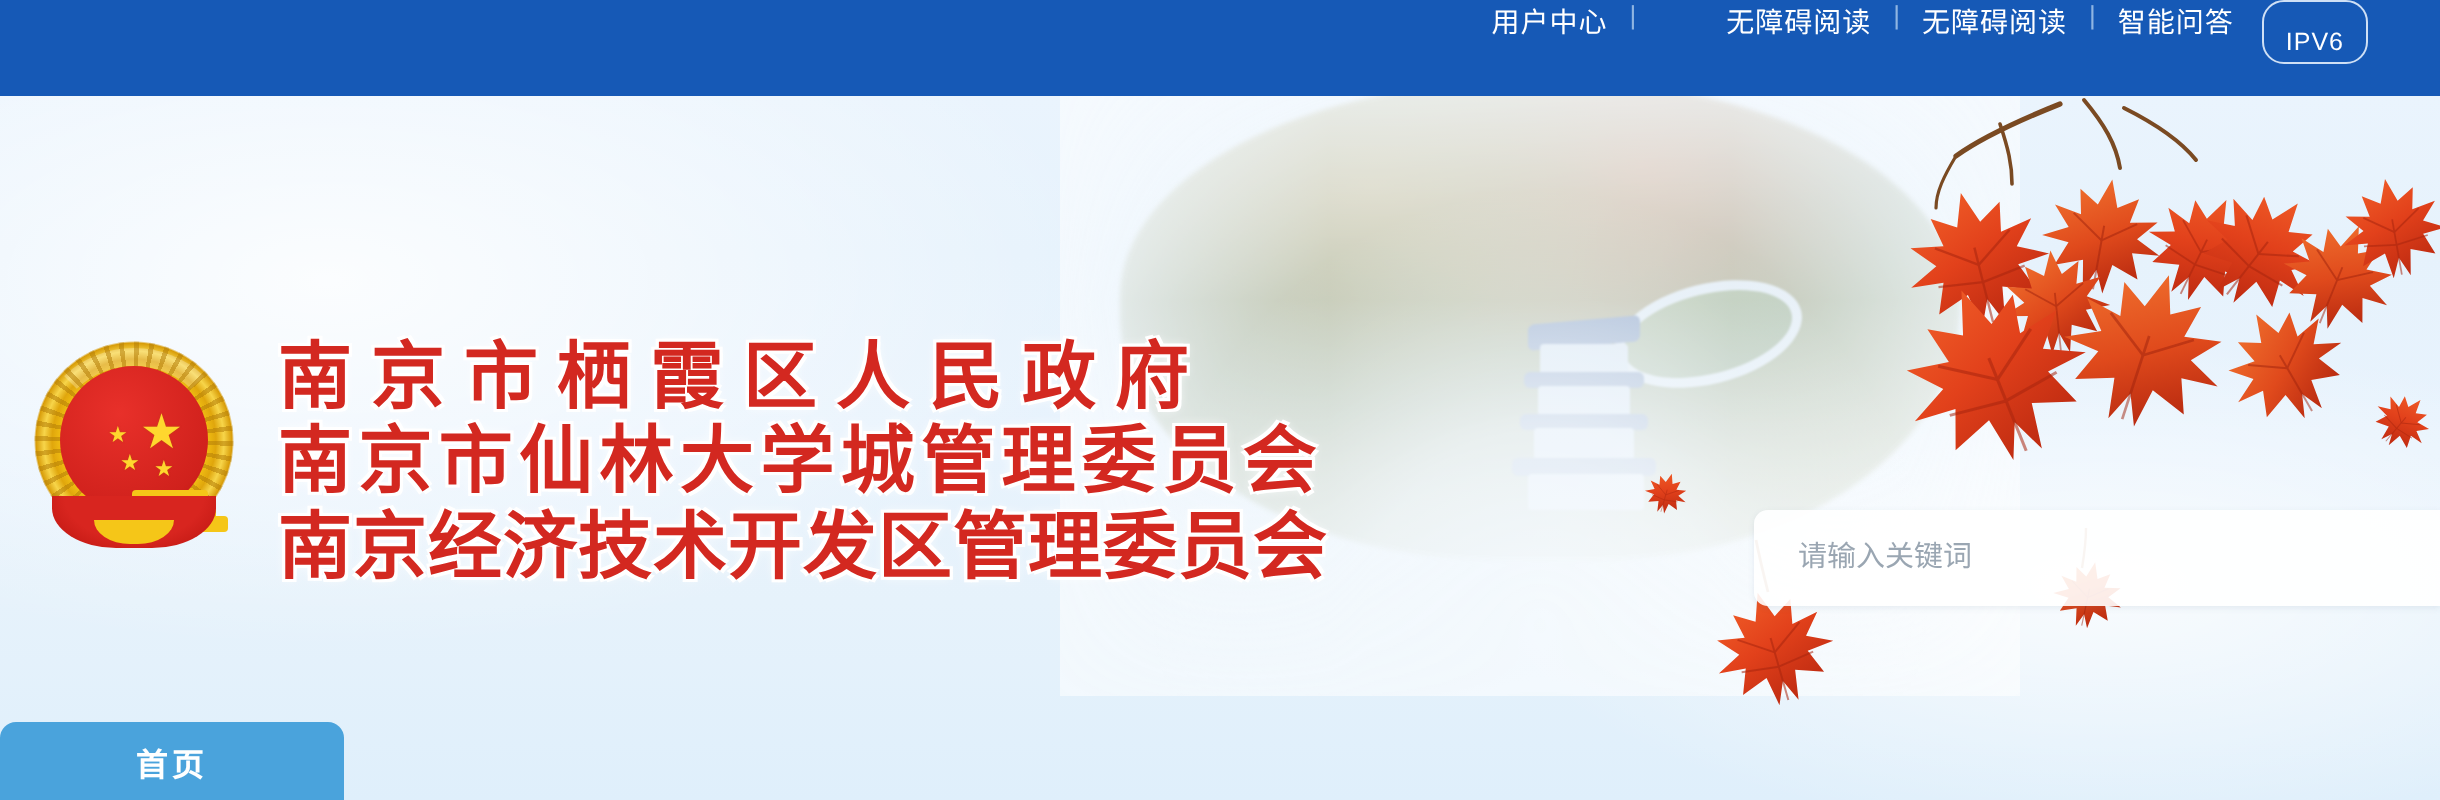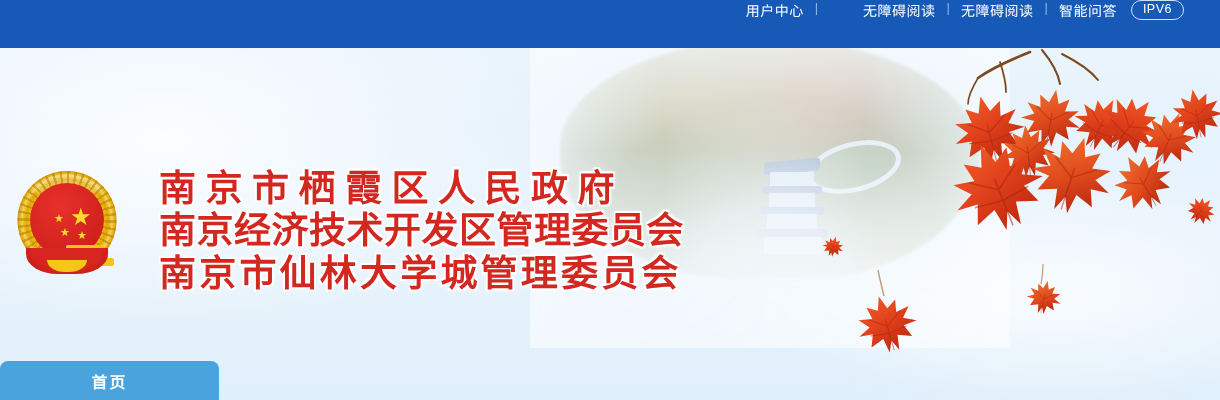--- a/index.html
+++ b/index.html
@@ -77,21 +77,21 @@
   }
   .tnav-gap {
     width: 34px;
   }
   .ipv6-badge {
     margin-left: 14px;
     border: 1px solid #cfe0f5;
     border-radius: 11px;
     color: #ffffff;
     font-size: 12.5px;
-    padding: 2px 11px 3px 11px;
+    padding: 14px 11px 3px 11px;
     line-height: 1;
     white-space: nowrap;
     letter-spacing: .5px;
   }
 
   
   .banner {
     position: absolute;
     left: 0; top: 48px;
     width: 1220px;
@@ -264,21 +264,20 @@
     width: 40px; height: 12px;
     background: #f5c618;
     border-radius: 0 0 18px 18px / 0 0 12px 12px;
   }
 
   
   .titles {
     position: absolute;
     left: 139px; top: 121px;
     z-index: 12;
-    margin-left: 20px;
   }
   .title-line {
     color: #d32820;
     font-weight: bold;
     white-space: nowrap;
     line-height: 1.09;
     text-shadow:
       -1.6px -1.6px 0 #ffffff,
        1.6px -1.6px 0 #ffffff,
       -1.6px  1.6px 0 #ffffff,
@@ -325,21 +324,21 @@
   
   .navbar {
     position: absolute;
     left: 0; top: 361px;
     width: 1220px; height: 39px;
     z-index: 35;
   }
   .nav-item {
     position: absolute;
     left: 0; top: 0;
-    width: 219px; height: 39px;
+    width: 172px; height: 39px;
     background: #4aa3dc;
     border-radius: 8px 8px 0 0;
     display: flex;
     align-items: center;
     justify-content: center;
     color: #ffffff;
     font-size: 16px;
     font-weight: bold;
     letter-spacing: 2px;
     cursor: pointer;
@@ -399,22 +398,22 @@
           <div class="gate-top"></div>
           <div class="gate-mid"></div>
           <div class="gate-base"></div>
         </div>
       </div>
       <div class="em-drape"></div>
     </div>
 
     <div class="titles">
       <div class="title-line l1">南京市栖霞区人民政府</div>
+      <div class="title-line l3">南京市仙林大学城管理委员会</div>
       <div class="title-line l2">南京经济技术开发区管理委员会</div>
-      <div class="title-line l3">南京市仙林大学城管理委员会</div>
     </div>
 
     <svg class="leaves" viewBox="0 0 1220 352">
       <defs>
         <linearGradient id="lg1" x1="0" y1="0" x2="0.4" y2="1">
           <stop offset="0%" stop-color="#f2622a"></stop>
           <stop offset="55%" stop-color="#e2411b"></stop>
           <stop offset="100%" stop-color="#c22d12"></stop>
         </linearGradient>
         <linearGradient id="lg2" x1="0" y1="0" x2="0.6" y2="1">
@@ -470,20 +469,23 @@
         <use href="#maple" x="856" y="246" width="62" height="62" transform="rotate(-16 887 277)"></use>
       </g>
       <g>
         <path d="M1043 216 C1043 224 1042 230 1041 236" stroke="#c39a7a" stroke-width="1.2" fill="none"></path>
         <use href="#maple2" x="1026" y="232" width="36" height="36" transform="rotate(12 1044 250)"></use>
       </g>
 
       <use href="#maple" x="1186" y="148" width="30" height="30" transform="rotate(40 1201 163)"></use>
     </svg>
 
+    <div class="searchbox">
+      <input class="search-input" type="text" placeholder="请输入关键词" style="">
+    </div>
 
   </div>
 
   <div class="navbar">
     <div class="nav-item">
       <span>首页</span>
     </div>
   </div>
 
 </div>

